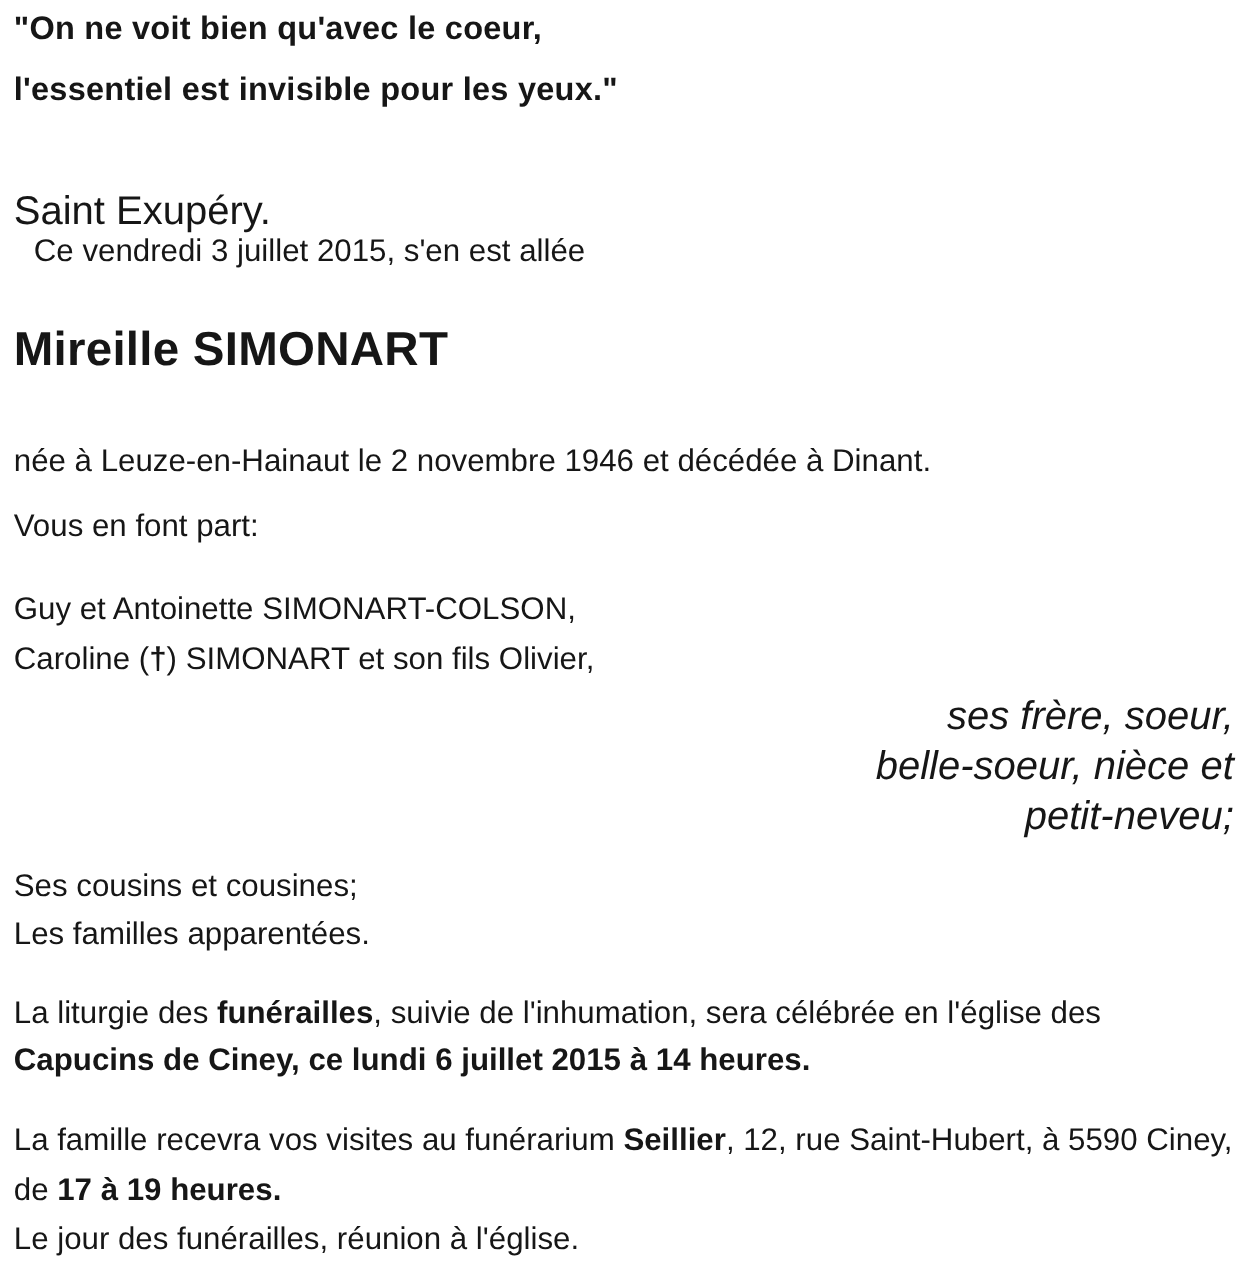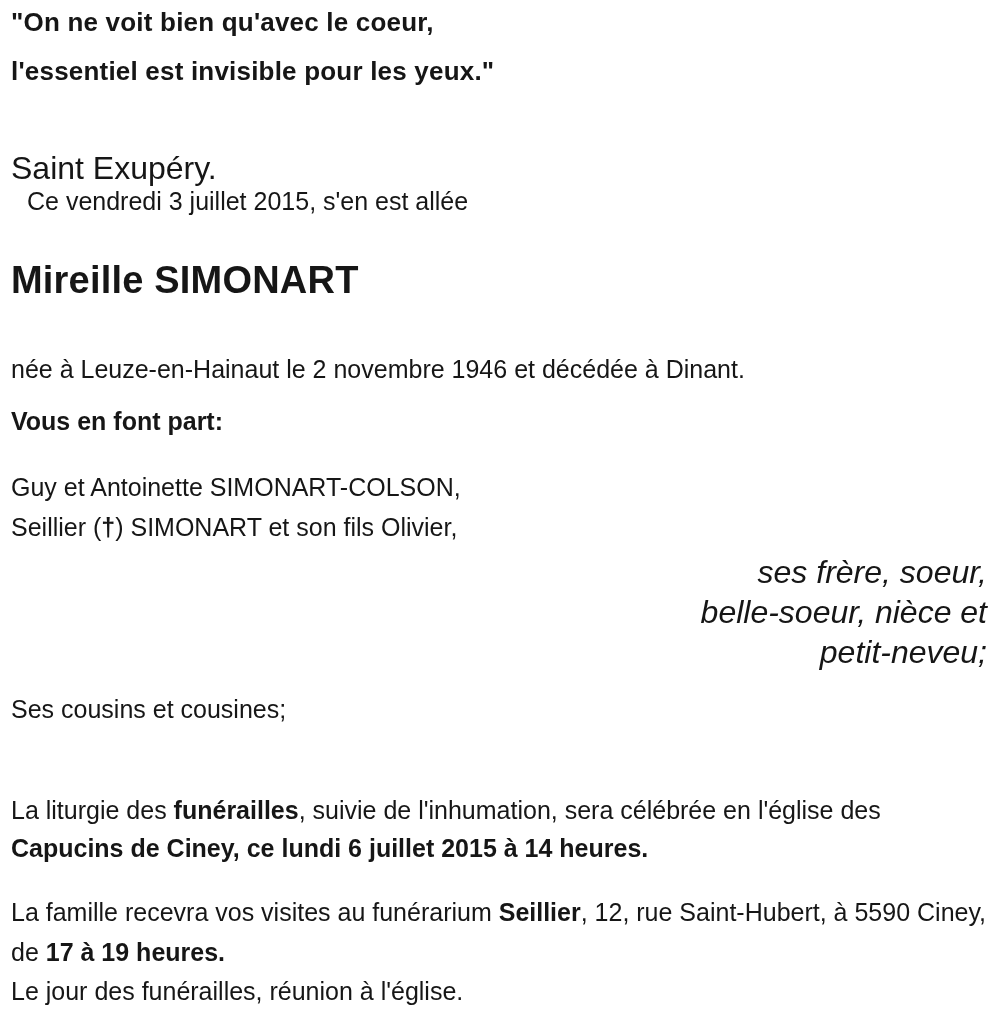--- a/index.html
+++ b/index.html
@@ -23,21 +23,21 @@
   .author   { top: 148px; font-size: 32px; line-height: 40px; font-weight: 400; }
   .intro    { top: 181px; font-size: 25px; line-height: 40px; font-weight: 300; margin-left: 16px; }
   .deceased-name {
     top: 256px;
     font-size: 38px;
     line-height: 48px;
     font-weight: 700;
     letter-spacing: 0.2px;
   }
   .life     { top: 349px; font-size: 25px; line-height: 40px; font-weight: 300; }
-  .notice   { top: 401px; font-size: 25px; line-height: 40px; font-weight: 700; }
+  .notice   { top: 401px; font-size: 25px; line-height: 40px; font-weight: 400; }
   .family   { top: 467px; font-size: 25px; line-height: 40px; font-weight: 300; }
   .relations {
     top: 552px;
     font-size: 32px;
     line-height: 40px;
     font-style: italic;
     font-weight: 300;
     text-align: right;
   }
   .cousins  { top: 670px; font-size: 25px; line-height: 38px; font-weight: 300; margin-top: 20px; }
@@ -62,31 +62,32 @@
   <p class="block intro">Ce vendredi 3 juillet 2015, s'en est allée</p>
 
   <p class="block deceased-name">Mireille SIMONART</p>
 
   <p class="block life">née à Leuze-en-Hainaut le 2 novembre 1946 et décédée à Dinant.</p>
 
   <p class="block notice">Vous en font part:</p>
 
   <div class="block family">
     <p>Guy et Antoinette SIMONART-COLSON,</p>
-    <p><span>Seillier (</span><span class="b">†</span><span>) SIMONART et son fils Olivier,</span></p>
+    <p><span>Caroline (</span><span class="b">†</span><span>) SIMONART et son fils Olivier,</span></p>
   </div>
 
   <div class="block relations">
     <p>ses frère, soeur,</p>
     <p>belle-soeur, nièce et</p>
     <p>petit-neveu;</p>
   </div>
 
   <div class="block cousins">
     <p>Ses cousins et cousines;</p>
+    <p>Les familles apparentées.</p>
   </div>
 
   <p class="block ceremony"><span>La liturgie des </span><span class="b">funérailles</span><span>, suivie de l'inhumation, sera célébrée en l'église des </span><span class="b">Capucins de Ciney, ce lundi 6 juillet 2015 à 14 heures.</span></p>
 
   <p class="block visits"><span>La famille recevra vos visites au funérarium </span><span class="b">Seillier</span><span>, 12, rue Saint-Hubert, à 5590 Ciney, de </span><span class="b">17 à 19 heures.</span></p>
 
   <p class="block closing">Le jour des funérailles, réunion à l'église.</p>
 
 </div>
 

